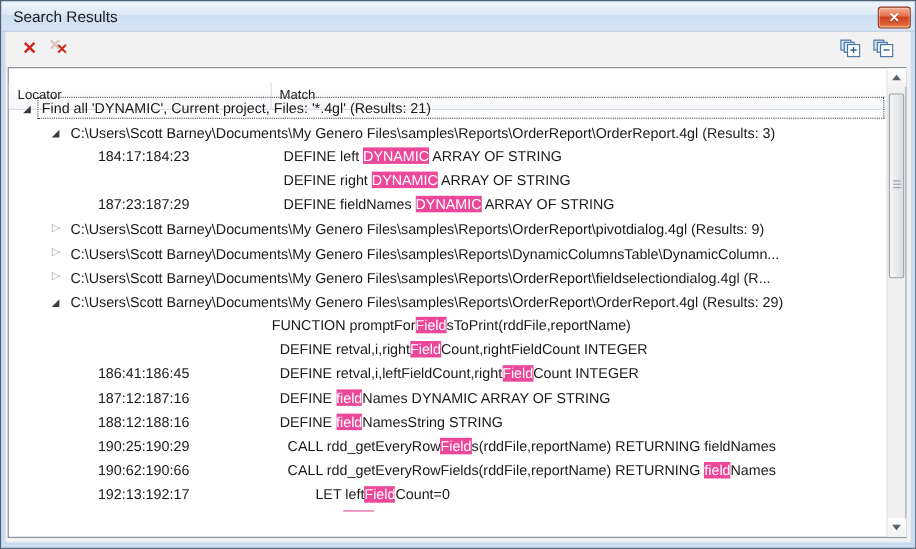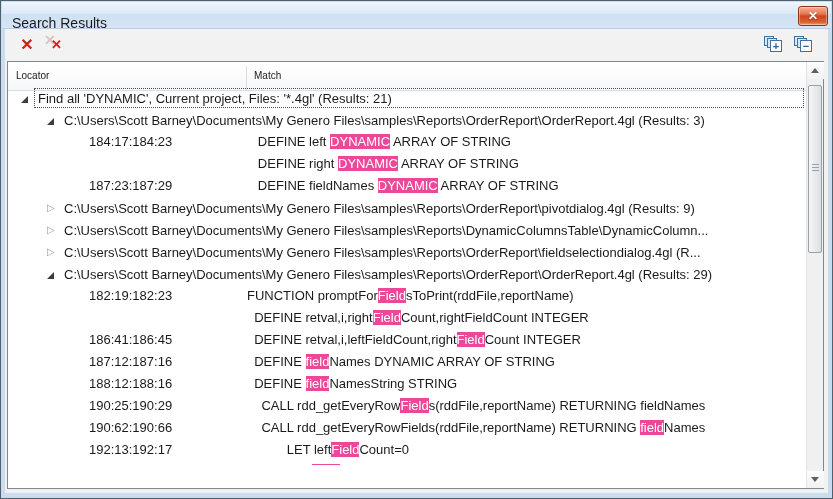--- a/index.html
+++ b/index.html
@@ -12,21 +12,21 @@
     overflow:hidden;
   }
   
   .titlebar {
     position:absolute; top:1px; left:1px; right:1px; height:27px;
     background:linear-gradient(#eef5fc, #dbe9f7 45%, #cde0f2 46%, #d7e5f5);
     border-bottom:1px solid #b9cde4;
   }
   .title-text {
     position:absolute; left:10px; top:5px;
-    font-size:14px; color:#1a1a1a;margin-top:8px;
+    font-size:14px; color:#1a1a1a;
   }
   .close-btn {
     position:absolute; top:4px; right:3px; width:30px; height:20px;
     border:1px solid #93321a; border-radius:3px;
     background:linear-gradient(#f6b099, #e5744f 40%, #ce441f 50%, #dd6236 85%, #f0a366);
     color:#fff; text-align:center; line-height:18px;
     font-size:12px; font-weight:bold;
     text-shadow:0 1px 1px rgba(0,0,0,.45);
     box-shadow:inset 0 0 0 1px rgba(255,255,255,.35);
     cursor:pointer;
@@ -50,24 +50,24 @@
   .sq.front { left:7px; top:4px; width:12px; height:12px; background:#fdfdfd; }
   .pm { position:absolute; left:0; top:0; width:10px; height:10px; text-align:center;
         font-size:11px; line-height:10px; font-weight:bold; color:#2c5f93; }
 
   
   .tree {
     position:absolute; left:6px; top:60px; width:817px; height:428px;
     border:1px solid #828790; background:#fff;
   }
   .tree-header {
-    position:absolute; left:0; top:4px; right:17px; height:25px;
+    position:absolute; left:0; top:13px; right:17px; height:25px;
     background:linear-gradient(#ffffff, #f6f7f9);
     border-bottom:1px solid #d9dce1;
-    font-size:10px; color:#1a1a1a;
+    font-size:12px; color:#1a1a1a;
   }
   .hdr-label { position:absolute; top:4px; }
   .hdr-locator { left:8px; }
   .hdr-match  { left:246px; }
   .hdr-divider { position:absolute; left:238px; top:0; bottom:0; width:1px; background:#d9dce1; }
 
   .rows { position:absolute; left:0; top:25px; right:17px; bottom:0; overflow:hidden; }
   .row { position:relative; height:22px; font-size:13px; color:#1a1a1a; white-space:pre; }
   .row.clipped { height:4px; overflow:hidden; }
 
@@ -166,21 +166,21 @@
     <div class="rows">
         <div class="row lvl0"><span class="arrow open"></span><span class="plabel focused">Find all 'DYNAMIC', Current project, Files: '*.4gl' (Results: 21)</span></div>
         <div class="row lvl1"><span class="arrow open"></span><span class="plabel">C:\Users\Scott Barney\Documents\My Genero Files\samples\Reports\OrderReport\OrderReport.4gl (Results: 3)</span></div>
         <div class="row"><span class="loc">184:17:184:23</span><span class="match"><span>   DEFINE left </span><span class="hl">DYNAMIC</span><span> ARRAY OF STRING</span></span></div>
         <div class="row"><span class="match"><span>   DEFINE right </span><span class="hl">DYNAMIC</span><span> ARRAY OF STRING</span></span></div>
         <div class="row"><span class="loc">187:23:187:29</span><span class="match"><span>   DEFINE fieldNames </span><span class="hl">DYNAMIC</span><span> ARRAY OF STRING</span></span></div>
         <div class="row lvl1"><span class="arrow closed">▷</span><span class="plabel">C:\Users\Scott Barney\Documents\My Genero Files\samples\Reports\OrderReport\pivotdialog.4gl (Results: 9)</span></div>
         <div class="row lvl1"><span class="arrow closed">▷</span><span class="plabel">C:\Users\Scott Barney\Documents\My Genero Files\samples\Reports\DynamicColumnsTable\DynamicColumn...</span></div>
         <div class="row lvl1"><span class="arrow closed">▷</span><span class="plabel">C:\Users\Scott Barney\Documents\My Genero Files\samples\Reports\OrderReport\fieldselectiondialog.4gl (R...</span></div>
         <div class="row lvl1"><span class="arrow open"></span><span class="plabel">C:\Users\Scott Barney\Documents\My Genero Files\samples\Reports\OrderReport\OrderReport.4gl (Results: 29)</span></div>
-        <div class="row"><span class="loc">182:19:182:23</span><span class="match"><span>FUNCTION promptFor</span><span class="hl">Field</span><span>sToPrint(rddFile,reportName)</span></span></div>
+        <div class="row"><span class="match"><span>FUNCTION promptFor</span><span class="hl">Field</span><span>sToPrint(rddFile,reportName)</span></span></div>
         <div class="row"><span class="match"><span>  DEFINE retval,i,right</span><span class="hl">Field</span><span>Count,rightFieldCount INTEGER</span></span></div>
         <div class="row"><span class="loc">186:41:186:45</span><span class="match"><span>  DEFINE retval,i,leftFieldCount,right</span><span class="hl">Field</span><span>Count INTEGER</span></span></div>
         <div class="row"><span class="loc">187:12:187:16</span><span class="match"><span>  DEFINE </span><span class="hl">field</span><span>Names DYNAMIC ARRAY OF STRING</span></span></div>
         <div class="row"><span class="loc">188:12:188:16</span><span class="match"><span>  DEFINE </span><span class="hl">field</span><span>NamesString STRING</span></span></div>
         <div class="row"><span class="loc">190:25:190:29</span><span class="match"><span>    CALL rdd_getEveryRow</span><span class="hl">Field</span><span>s(rddFile,reportName) RETURNING fieldNames</span></span></div>
         <div class="row"><span class="loc">190:62:190:66</span><span class="match"><span>    CALL rdd_getEveryRowFields(rddFile,reportName) RETURNING </span><span class="hl">field</span><span>Names</span></span></div>
         <div class="row"><span class="loc">192:13:192:17</span><span class="match"><span>           LET left</span><span class="hl">Field</span><span>Count=0</span></span></div>
         <div class="row clipped"><span class="loc"></span><span class="match"><span>                  </span><span class="hl">Field</span></span></div>
       </div>
 

